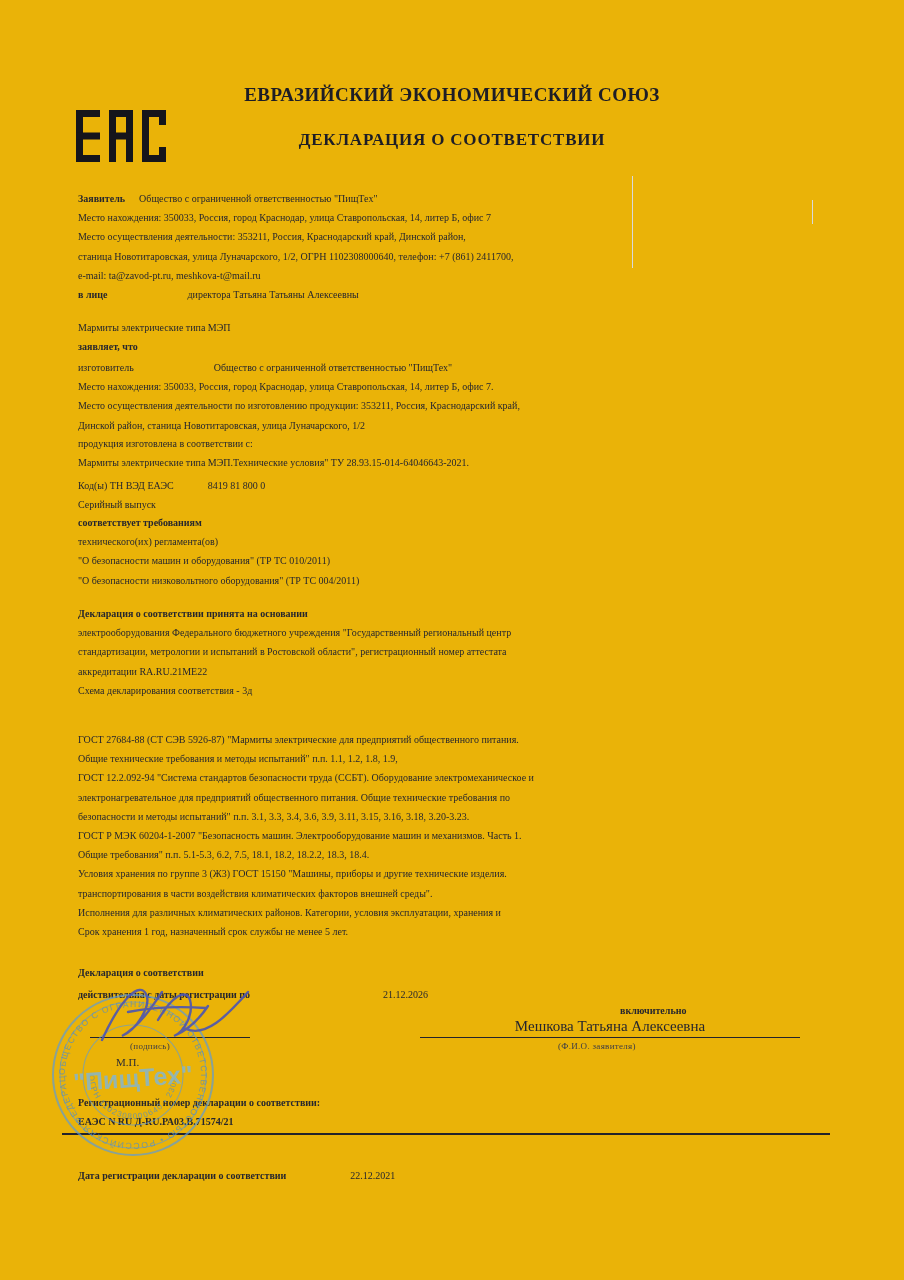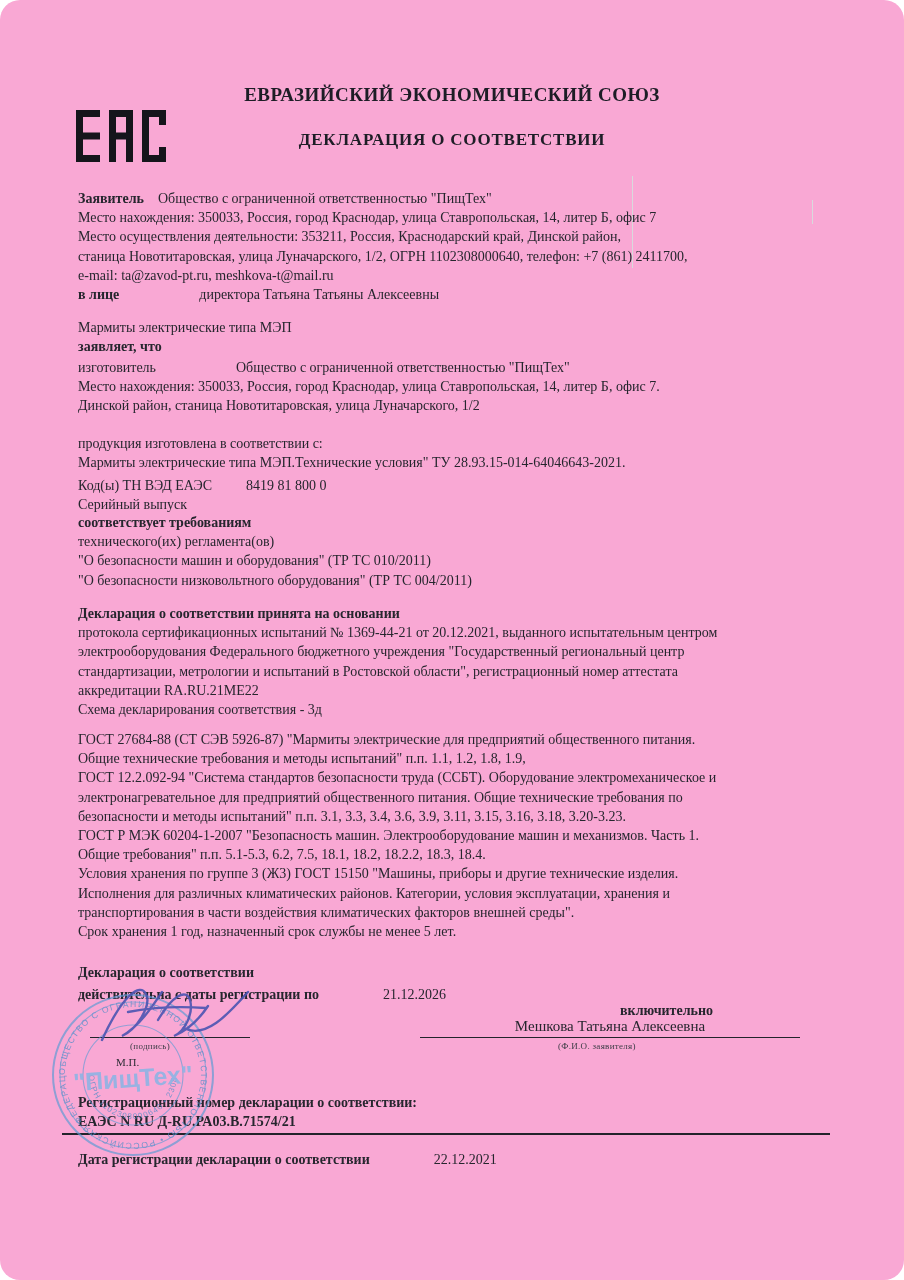--- a/index.html
+++ b/index.html
@@ -3,48 +3,48 @@
 <meta charset="utf-8">
 <style>
   html,body{margin:0;padding:0;}
   body{
     width:904px;height:1280px;position:relative;
     background:#ffffff;
     font-family:"Liberation Serif","DejaVu Serif",serif;
     color:#26262e;
     overflow:hidden;
   }
-  .page{position:absolute;inset:0;background:#f9a8d4;border-radius:20px;}
+  .page{position:absolute;inset:0;background:#eab308;}
   
   .artifact{position:absolute;background:#d9d9dc;width:1px;}
   .title1{
     position:absolute;top:84px;left:0;width:904px;text-align:center;
     font-weight:bold;font-size:19px;letter-spacing:.5px;color:#1d1d26;
   }
   .title2{
     position:absolute;top:130px;left:0;width:904px;text-align:center;
     font-weight:bold;font-size:17px;letter-spacing:.8px;color:#1d1d26;
   }
   .logo{position:absolute;left:76px;top:110px;}
-  .sec{position:absolute;left:78px;width:770px;font-size:14px;line-height:19.2px;color:#26262e;}
+  .sec{position:absolute;left:78px;width:770px;font-size:10px;line-height:19.2px;color:#26262e;}
   .ln{white-space:nowrap;}
   .b{font-weight:bold;}
   .gap-sm{display:inline-block;width:14px;}
   .gap-md{display:inline-block;width:34px;}
   .gap-lg{display:inline-block;width:80px;}
   .hline{position:absolute;border-top:1.5px solid #23232b;height:0;}
   .cap{position:absolute;font-size:9px;color:#3c3c46;letter-spacing:.3px;}
   .mp{position:absolute;left:116px;top:1056px;font-size:11px;color:#2c2c34;}
   .vrow{position:relative;height:20px;}
   .vdate{position:absolute;left:305px;top:0;font-weight:normal;}
   .vincl{position:absolute;left:542px;top:16px;font-weight:bold;}
   .signer{position:absolute;left:420px;top:1018px;width:380px;text-align:center;font-size:15px;}
   .stamp-svg{position:absolute;left:33px;top:975px;opacity:.82;pointer-events:none;}
   .sign-svg{position:absolute;left:88px;top:978px;pointer-events:none;}
-  .regdate-val{display:inline-block;margin-left:64px;font-weight:normal;}
+  .regdate-val{display:inline-block;margin-left:64px;font-weight:normal;margin-top:16px;}
 </style>
 </head>
 <body>
 
 <div class="page">
 
   <div class="artifact" style="left:632px;top:176px;height:92px;"></div>
   <div class="artifact" style="left:812px;top:200px;height:24px;"></div>
 
   <svg class="logo" width="90" height="52" viewBox="0 0 90 52">
@@ -81,20 +81,21 @@
   </div>
 
   <div class="sec" style="top:318px;">
     <div class="ln">Мармиты электрические типа МЭП</div>
     <div class="ln b">заявляет, что</div>
   </div>
 
   <div class="sec" style="top:358px;">
     <div class="ln"><span>изготовитель</span><span class="gap-lg"></span><span>Общество с ограниченной ответственностью "ПищТех"</span></div>
     <div class="ln">Место нахождения: 350033, Россия,  город Краснодар, улица Ставропольская, 14, литер Б, офис 7.</div>
+    <div class="ln">Место осуществления деятельности по изготовлению продукции: 353211, Россия, Краснодарский край,</div>
     <div class="ln">Динской район, станица Новотитаровская, улица Луначарского, 1/2</div>
   </div>
 
   <div class="sec" style="top:434px;">
     <div class="ln">продукция изготовлена в соответствии с:</div>
     <div class="ln">Мармиты электрические типа МЭП.Технические условия" ТУ 28.93.15-014-64046643-2021.</div>
   </div>
 
   <div class="sec" style="top:476px;">
     <div class="ln"><span>Код(ы) ТН ВЭД ЕАЭС</span><span class="gap-md"></span><span>8419 81 800 0</span></div>
@@ -103,38 +104,37 @@
 
   <div class="sec" style="top:513px;">
     <div class="ln b">соответствует требованиям</div>
     <div class="ln">технического(их) регламента(ов)</div>
     <div class="ln">"О безопасности машин и оборудования" (ТР ТС 010/2011)</div>
     <div class="ln">"О безопасности низковольтного оборудования" (ТР ТС 004/2011)</div>
   </div>
 
   <div class="sec" style="top:604px;">
     <div class="ln b">Декларация о соответствии принята на основании</div>
-    <div class="ln">протокола сертификационных испытаний № 1369-44-21 от 20.12.2021, выданного испытательным центром</div>
     <div class="ln">электрооборудования Федерального бюджетного учреждения "Государственный региональный центр</div>
     <div class="ln">стандартизации, метрологии и испытаний в Ростовской области", регистрационный номер аттестата</div>
     <div class="ln">аккредитации RA.RU.21ME22</div>
     <div class="ln">Схема декларирования соответствия - 3д</div>
   </div>
 
   <div class="sec" style="top:730px;">
     <div class="ln">ГОСТ 27684-88 (СТ СЭВ 5926-87) "Мармиты электрические для предприятий общественного питания.</div>
     <div class="ln">Общие технические требования и методы испытаний" п.п. 1.1, 1.2, 1.8, 1.9,</div>
     <div class="ln">ГОСТ 12.2.092-94 "Система стандартов безопасности труда (ССБТ). Оборудование электромеханическое и</div>
     <div class="ln">электронагревательное для предприятий общественного питания. Общие технические требования по</div>
     <div class="ln">безопасности и методы испытаний" п.п. 3.1, 3.3, 3.4, 3.6, 3.9, 3.11, 3.15, 3.16, 3.18, 3.20-3.23.</div>
     <div class="ln">ГОСТ Р МЭК 60204-1-2007 "Безопасность машин. Электрооборудование машин и механизмов. Часть 1.</div>
     <div class="ln">Общие требования" п.п. 5.1-5.3, 6.2, 7.5, 18.1, 18.2, 18.2.2, 18.3, 18.4.</div>
     <div class="ln">Условия хранения по группе 3 (Ж3) ГОСТ 15150 "Машины, приборы и другие технические изделия.</div>
+    <div class="ln">транспортирования в части воздействия климатических факторов внешней среды".</div>
     <div class="ln">Исполнения для различных климатических районов. Категории, условия эксплуатации, хранения и</div>
-    <div class="ln">транспортирования в части воздействия климатических факторов внешней среды".</div>
     <div class="ln">Срок хранения 1 год,  назначенный срок службы не менее 5 лет.</div>
   </div>
 
   <div class="sec" style="top:963px;">
     <div class="ln b">Декларация о соответствии</div>
     <div class="vrow" style="margin-top:3px;">
       <span class="b">действительна с даты регистрации по</span>
       <span class="vdate">21.12.2026</span>
       <span class="vincl">включительно</span>
     </div>

